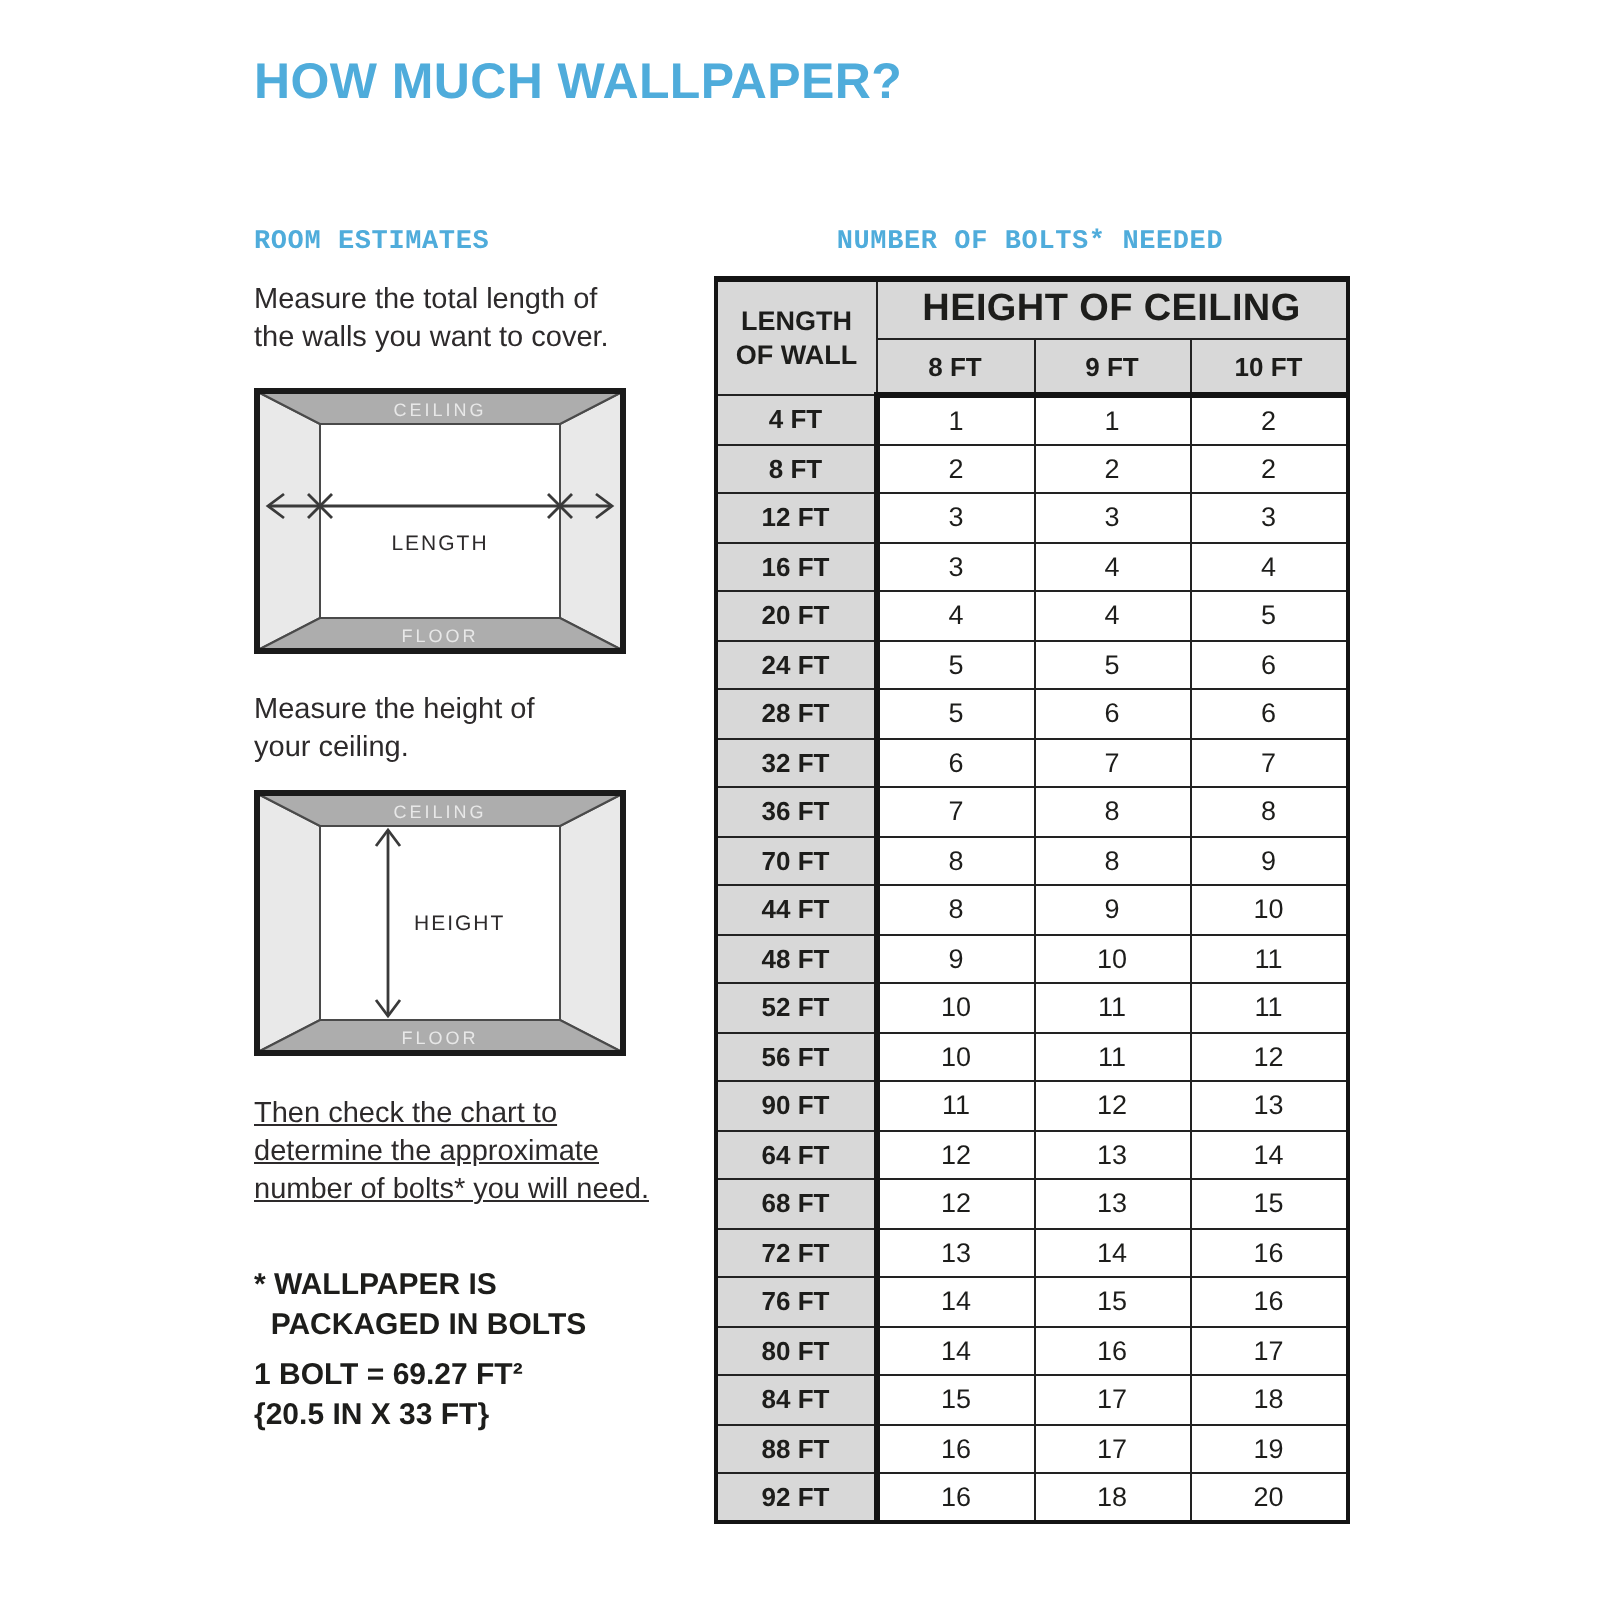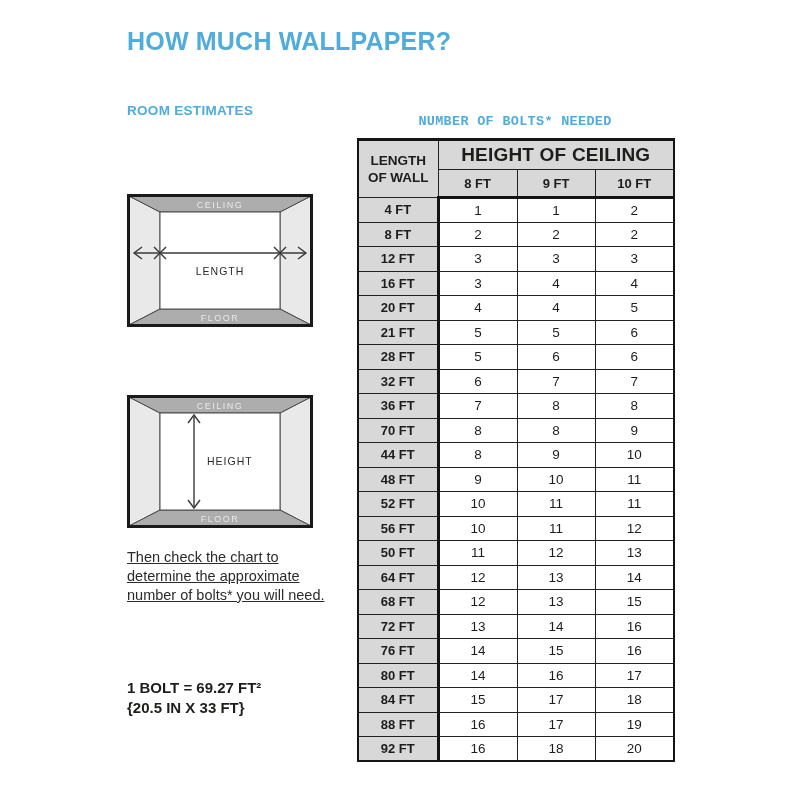--- a/index.html
+++ b/index.html
@@ -4,21 +4,21 @@
 <style>
   html,body{margin:0;padding:0;background:#ffffff;}
   #canvas{
     position:relative;width:731px;height:800px;background:#ffffff;
     font-family:"Liberation Sans",sans-serif;color:#2d2a2b;overflow:hidden;
   }
   .abs{position:absolute;}
   .accent{color:#4FACDB;}
   #page-title{left:127px;top:28px;font-size:25px;font-weight:bold;letter-spacing:.2px;line-height:26px;}
   .section-heading{font-size:13.5px;font-weight:bold;letter-spacing:.3px;line-height:14px;}
-  #room-heading{left:127px;top:104px;}
+  #room-heading{left:127px;top:115px;font-family:Liberation Mono, monospace;}
   #table-heading{left:357px;top:115px;width:316px;text-align:center;}
   .body-text{font-size:14.5px;line-height:19px;color:#2d2a2b;white-space:pre-line;}
   #step1{left:127px;top:141px;}
   #step2{left:127px;top:346px;}
   #step3{left:127px;top:548px;text-decoration:underline;}
   .note{font-size:15px;font-weight:bold;line-height:20px;color:#1d1d1b;white-space:pre;}
   #note1{left:127px;top:633px;}
   #note2{left:127px;top:678px;}
   #diagram1{left:127px;top:194px;}
   #diagram2{left:127px;top:395px;}
@@ -52,20 +52,22 @@
 </style>
 </head>
 <body>
 
 <div id="canvas">
 
   <div id="page-title" class="abs accent" style="color: rgb(79, 172, 219);">HOW MUCH WALLPAPER?</div>
 
   <div id="room-heading" class="abs section-heading accent" style="color: rgb(79, 172, 219);">ROOM ESTIMATES</div>
 
+  <div id="step1" class="abs body-text">Measure the total length of
+the walls you want to cover.</div>
 
   <svg id="diagram1" class="abs svg-room" width="186" height="133" viewBox="0 0 186 133">
     <rect x="1.5" y="1.5" width="183" height="130" fill="#ffffff"></rect>
     <polygon class="face" points="2,2 33,18 33,115 2,131" fill="#E9E9E9"></polygon>
     <polygon class="face" points="184,2 153,18 153,115 184,131" fill="#E9E9E9"></polygon>
     <polygon class="face" points="2,2 184,2 153,18 33,18" fill="#ADADAD"></polygon>
     <polygon class="face" points="2,131 33,115 153,115 184,131" fill="#ADADAD"></polygon>
     <rect class="face" x="33" y="18" width="120" height="97" fill="#ffffff"></rect>
     <rect x="1.5" y="1.5" width="183" height="130" fill="none" stroke="#1a1a1a" stroke-width="3"></rect>
     <text class="room-lbl" x="93" y="14">CEILING</text>
@@ -75,20 +77,22 @@
       <polyline points="15,53 7,59 15,65"></polyline>
       <polyline points="171,53 179,59 171,65"></polyline>
       <line x1="27" y1="53" x2="39" y2="65"></line>
       <line x1="27" y1="65" x2="39" y2="53"></line>
       <line x1="147" y1="53" x2="159" y2="65"></line>
       <line x1="147" y1="65" x2="159" y2="53"></line>
     </g>
     <text class="dim-lbl" x="93" y="81" text-anchor="middle">LENGTH</text>
   </svg>
 
+  <div id="step2" class="abs body-text">Measure the height of
+your ceiling.</div>
 
   <svg id="diagram2" class="abs svg-room" width="186" height="133" viewBox="0 0 186 133">
     <rect x="1.5" y="1.5" width="183" height="130" fill="#ffffff"></rect>
     <polygon class="face" points="2,2 33,18 33,115 2,131" fill="#E9E9E9"></polygon>
     <polygon class="face" points="184,2 153,18 153,115 184,131" fill="#E9E9E9"></polygon>
     <polygon class="face" points="2,2 184,2 153,18 33,18" fill="#ADADAD"></polygon>
     <polygon class="face" points="2,131 33,115 153,115 184,131" fill="#ADADAD"></polygon>
     <rect class="face" x="33" y="18" width="120" height="97" fill="#ffffff"></rect>
     <rect x="1.5" y="1.5" width="183" height="130" fill="none" stroke="#1a1a1a" stroke-width="3"></rect>
     <text class="room-lbl" x="93" y="14">CEILING</text>
@@ -98,20 +102,22 @@
       <polyline points="61,28 67,20 73,28"></polyline>
       <polyline points="61,105 67,113 73,105"></polyline>
     </g>
     <text class="dim-lbl" x="80" y="70" text-anchor="start">HEIGHT</text>
   </svg>
 
   <div id="step3" class="abs body-text">Then check the chart to
 determine the approximate
 number of bolts* you will need.</div>
 
+  <div id="note1" class="abs note">* WALLPAPER IS
+  PACKAGED IN BOLTS</div>
   <div id="note2" class="abs note">1 BOLT = 69.27 FT²
 {20.5 IN X 33 FT}</div>
 
   <div id="table-heading" class="abs section-heading accent" style="color: rgb(79, 172, 219); font-family: Liberation Mono, monospace;">NUMBER OF BOLTS* NEEDED</div>
 
   <table id="bolts-table">
     <colgroup>
       <col style="width:80px">
         <col style="width:79px">
         <col style="width:78px">
@@ -154,21 +160,21 @@
           <td>4</td>
           <td>4</td>
         </tr>
         <tr>
           <th>20 FT</th>
           <td>4</td>
           <td>4</td>
           <td>5</td>
         </tr>
         <tr>
-          <th>21 FT</th>
+          <th>24 FT</th>
           <td>5</td>
           <td>5</td>
           <td>6</td>
         </tr>
         <tr>
           <th>28 FT</th>
           <td>5</td>
           <td>6</td>
           <td>6</td>
         </tr>
@@ -208,21 +214,21 @@
           <td>11</td>
           <td>11</td>
         </tr>
         <tr>
           <th>56 FT</th>
           <td>10</td>
           <td>11</td>
           <td>12</td>
         </tr>
         <tr>
-          <th>50 FT</th>
+          <th>90 FT</th>
           <td>11</td>
           <td>12</td>
           <td>13</td>
         </tr>
         <tr>
           <th>64 FT</th>
           <td>12</td>
           <td>13</td>
           <td>14</td>
         </tr>

